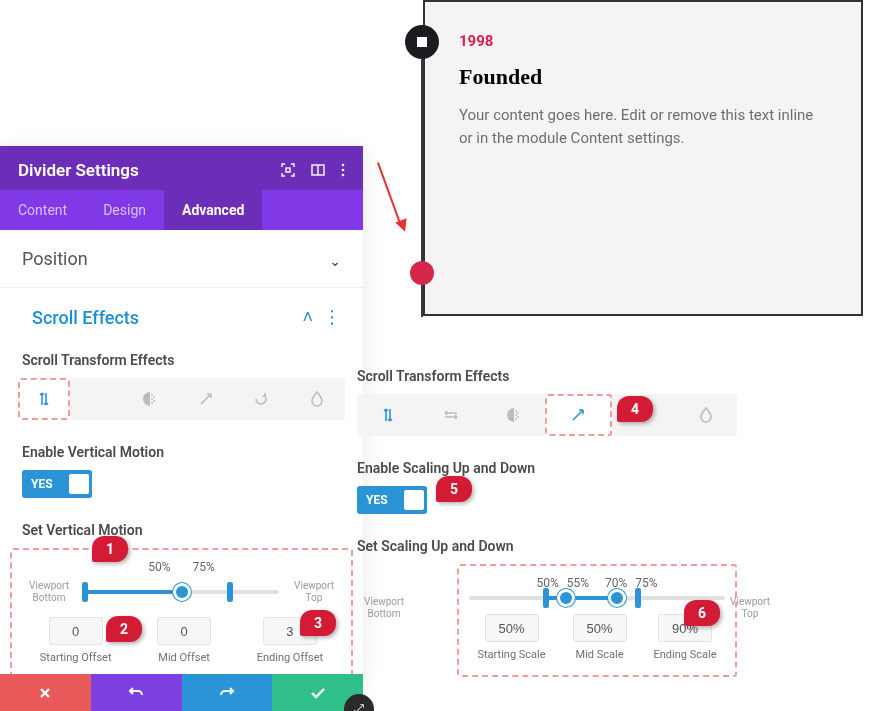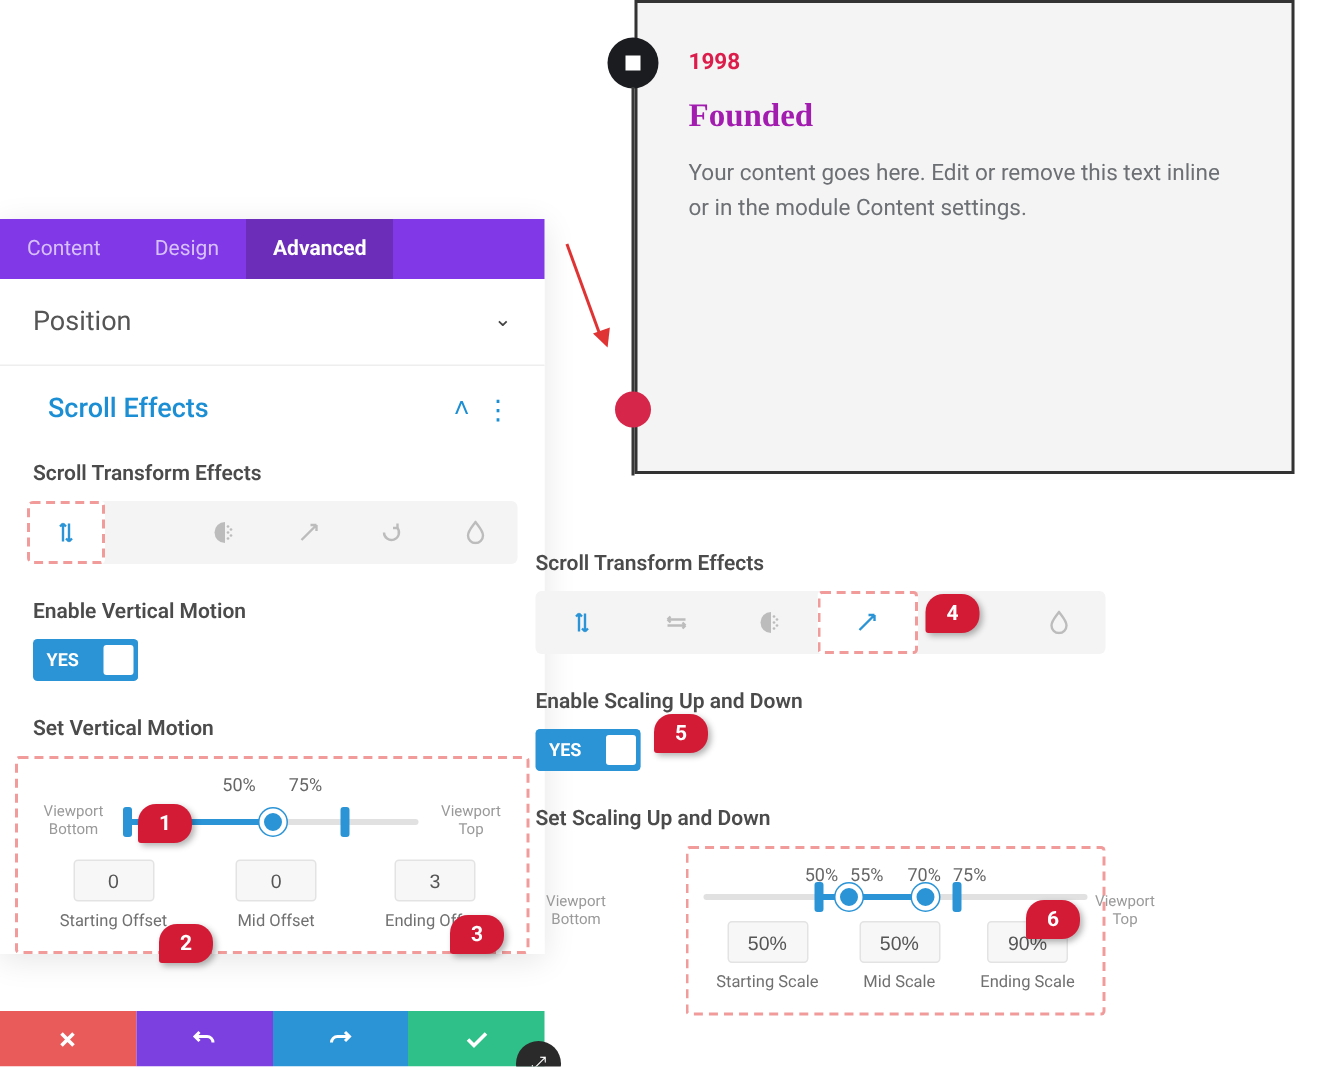--- a/index.html
+++ b/index.html
@@ -4,41 +4,41 @@
 <style>
   * { box-sizing: border-box; margin: 0; padding: 0; }
   body { font-family: -apple-system, BlinkMacSystemFont, 'Segoe UI', Roboto, Arial, sans-serif; background: #fff; width: 880px; height: 711px; position: relative; overflow: hidden; font-size: 14px; }
 
   
   .preview-dot-outer { position:absolute; left:405px; top:25px; width:34px; height:34px; border-radius:50%; background:#1b1c1f; display:flex; align-items:center; justify-content:center; }
   .preview-dot-outer .sq { width:10px; height:10px; background:#fff; }
   .preview-vline { position:absolute; left:421px; top:58px; width:2px; height:259px; background:#383838; }
   .preview-card { position:absolute; left:423px; top:0; width:440px; height:316px; border:2px solid #333; background:#f4f4f4; padding:30px 32px 20px 34px; }
   .preview-year { color:#dc1c4a; font-weight:700; font-size:15px; margin-bottom:14px; }
-  .preview-title { font-family: Georgia, 'Times New Roman', serif; font-weight:700; font-size:22px; color:#a21caf; margin-bottom:14px; }
+  .preview-title { font-family: Georgia, 'Times New Roman', serif; font-weight:700; font-size:22px; color:#000000; margin-bottom:14px; }
   .preview-body { color:#6c6f73; font-size:15px; line-height:1.55; }
   .preview-red-dot { position:absolute; left:410px; top:261px; width:24px; height:24px; border-radius:50%; background:#d6264a; }
 
   
   .arrow-stem { position:absolute; left:377px; top:163px; width:2px; height:66px; background:#e03434; transform:rotate(-20deg); transform-origin:top left; }
   .arrow-head { position:absolute; left:397px; top:220px; width:0; height:0; border-left:6px solid transparent; border-right:6px solid transparent; border-top:12px solid #e03434; transform:rotate(-20deg); }
 
   
   .modal { position:absolute; left:0; top:146px; width:363px; background:#fff; box-shadow:0 4px 20px rgba(0,0,0,.1); }
   .modal-header { background:#6c2eb9; color:#fff; padding:14px 18px 0 18px; }
   .modal-title-row { display:flex; align-items:center; justify-content:space-between; padding-bottom:10px; }
   .modal-title { font-size:17px; font-weight:600; }
   .modal-icons { display:flex; gap:16px; align-items:center; color:#fff; }
   .modal-icons span { cursor:pointer; }
   .tabs { display:flex; background:#8139e8; }
   .tab { padding:12px 18px; color:#d8c1fb; font-size:14px; cursor:pointer; }
   .tab.active { color:#fff; background:#6c2eb9;font-weight:bold; }
 
   .modal-body { background:#fff; }
-  .section-hdr { display:flex; align-items:flex-start; justify-content:space-between; padding:18px 22px; font-size:18px; color:#555; border-bottom:1px solid #eee; cursor:pointer; }
+  .section-hdr { display:flex; align-items:flex-end; justify-content:space-between; padding:18px 22px; font-size:18px; color:#555; border-bottom:1px solid #eee; cursor:pointer; }
   .section-hdr.open { border-bottom:none; color:#1c8fd4; font-weight:500;padding-left:32px; }
   .section-hdr.open .extra { display:flex; gap:10px; color:#1c8fd4; }
   .chev { font-size:14px; color:#444; }
   .sub-label { font-size:14px; font-weight:600; color:#4b4b4b; padding:6px 22px 10px; }
 
   .effects-row { display:flex; gap:0; margin:0 18px 18px; background:#f4f4f4; border-radius:4px; overflow:hidden; }
   .effect-btn { flex:1; height:42px; display:flex; align-items:center; justify-content:center; color:#8b8b8b; cursor:pointer; position:relative; }
   .effect-btn.active { background:#fff; color:#2a94d6; }
 
   .callout-box { border:2px dashed #f19b9b; border-radius:3px; }
@@ -92,20 +92,46 @@
 </div>
 <div class="preview-dot-outer">
     <div class="sq"></div>
   </div>
 <div class="preview-vline"></div>
 <div class="preview-red-dot"></div>
 <div class="arrow-stem"></div>
 <div class="arrow-head"></div>
 
 <div class="modal">
+  <div class="modal-header">
+    <div class="modal-title-row">
+      <div class="modal-title">Divider Settings</div>
+      <div class="modal-icons">
+        <span>
+            <svg width="14" height="14" viewBox="0 0 14 14" fill="none" stroke="#fff" stroke-width="1.4">
+              <rect x="5" y="5" width="4" height="4"></rect>
+              <path d="M1 4V1h3M13 4V1h-3M1 10v3h3M13 10v3h-3"></path>
+            </svg>
+          </span>
+        <span>
+            <svg width="14" height="14" viewBox="0 0 14 14" fill="none" stroke="#fff" stroke-width="1.4">
+              <rect x="1" y="2" width="12" height="10"></rect>
+              <path d="M7 2v10"></path>
+            </svg>
+          </span>
+        <span>
+            <svg width="4" height="14" viewBox="0 0 4 14" fill="#fff">
+              <circle cx="2" cy="2" r="1.3"></circle>
+              <circle cx="2" cy="7" r="1.3"></circle>
+              <circle cx="2" cy="12" r="1.3"></circle>
+            </svg>
+          </span>
+      </div>
+    </div>
+  </div>
   <div class="tabs">
     <div class="tab">Content</div>
     <div class="tab">Design</div>
     <div class="tab active">Advanced</div>
   </div>
   <div class="modal-body">
     <div class="section-hdr">
       <span>Position</span>
       <span class="chev">⌄</span>
     </div>

